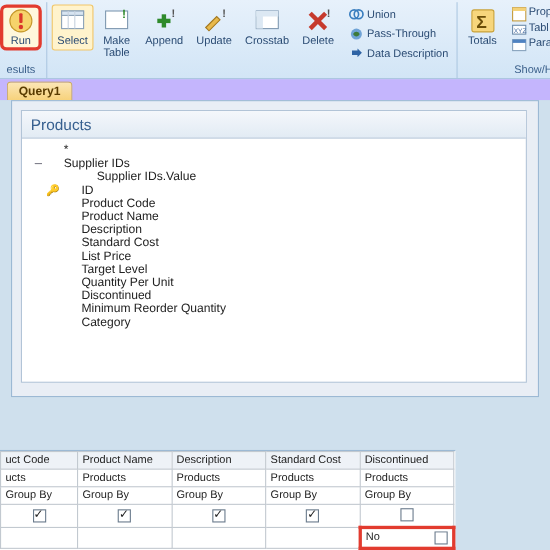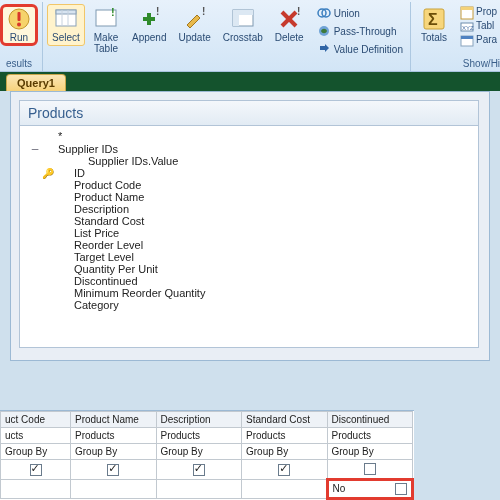--- a/index.html
+++ b/index.html
@@ -70,21 +70,21 @@
     border:1px solid transparent;
     border-radius:2px;
     white-space:nowrap;
   }
   .small-item .si { width:14px; height:14px; display:inline-block; }
   .right-panel { display:flex; flex-direction:column; padding:2px 2px 0 4px; }
   .rp-row { display:flex; gap:2px; font-size:10px; color:#2a4b73; padding:0 1px; cursor:pointer; white-space:nowrap;}
   .rp-row .ri { width:14px; height:14px; display:inline-block; }
 
   
-  .tabbar { display:flex; padding: 2px 0 0 6px; background:#14532d; }
+  .tabbar { display:flex; padding: 2px 0 0 6px; background:#c4b5fd; }
   .tab {
     background: linear-gradient(#fbe6b6,#f7d27b);
     border:1px solid #c9a74b;
     border-bottom:none;
     border-radius:4px 4px 0 0;
     padding:2px 10px;
     font-size:11px;
     font-weight:bold;
     color:#5a3c00;
     cursor:pointer;
@@ -284,21 +284,21 @@
           <span class="si"><svg width="14" height="14" viewBox="0 0 14 14">
                 <circle cx="7" cy="7" r="5" fill="#6fa3d6"></circle>
                 <path d="M4 7 C5 4 9 4 10 7 C9 10 5 10 4 7" fill="#3d7a3a"></path>
               </svg></span>
           <span>Pass-Through</span>
         </div>
         <div class="small-item">
           <span class="si"><svg width="14" height="14" viewBox="0 0 14 14">
                 <path d="M3 4 L8 4 L8 2 L12 6 L8 10 L8 8 L3 8 Z" fill="#2f64a5"></path>
               </svg></span>
-          <span>Value Definition</span>
+          <span>Data Description</span>
         </div>
       </div>
     </div>
   </div>
 
   <div class="r-group" style="border-right:none;">
     <div class="buttons">
       <div class="r-btn">
         <div class="ico">
             <svg width="24" height="24" viewBox="0 0 24 24">
@@ -381,25 +381,20 @@
         </div>
         <div class="row indent1">
           <span class="toggle"></span>
           <span class="key"></span>
           <span class="txt">Standard Cost</span>
         </div>
         <div class="row indent1">
           <span class="toggle"></span>
           <span class="key"></span>
           <span class="txt">List Price</span>
-        </div>
-        <div class="row indent1">
-          <span class="toggle"></span>
-          <span class="key"></span>
-          <span class="txt">Reorder Level</span>
         </div>
         <div class="row indent1">
           <span class="toggle"></span>
           <span class="key"></span>
           <span class="txt">Target Level</span>
         </div>
         <div class="row indent1">
           <span class="toggle"></span>
           <span class="key"></span>
           <span class="txt">Quantity Per Unit</span>

